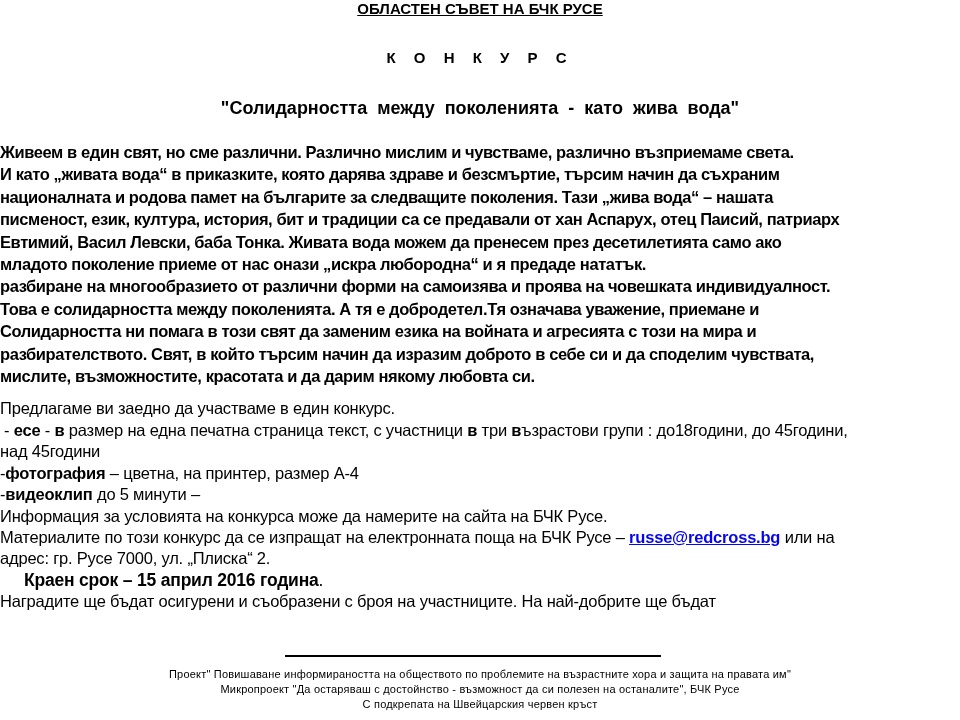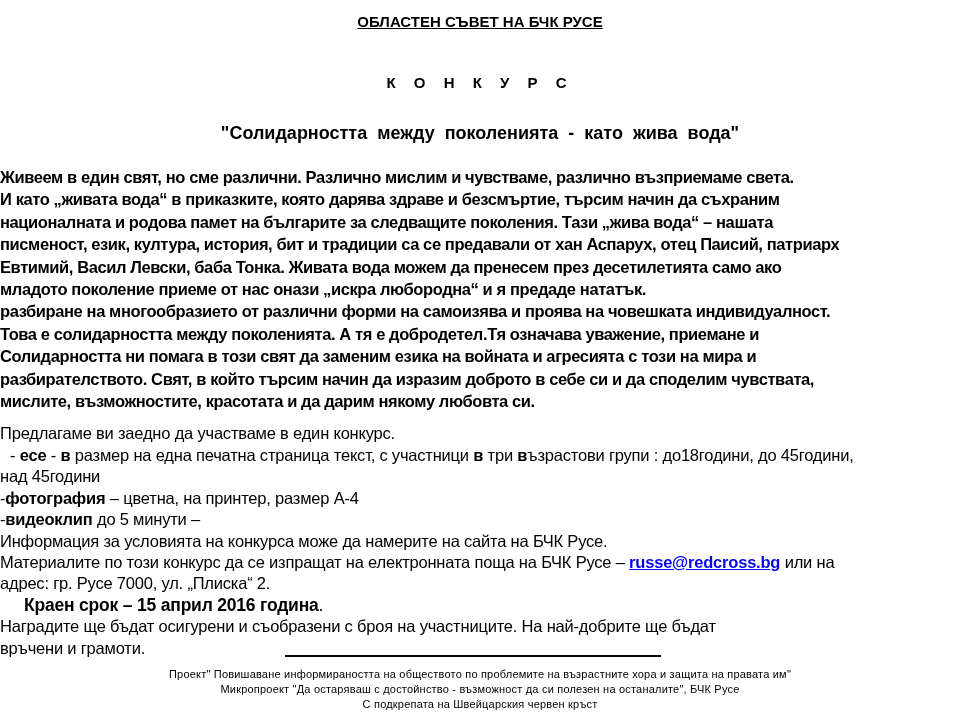--- a/index.html
+++ b/index.html
@@ -7,27 +7,26 @@
     position: relative;
     width: 960px;
     height: 720px;
     background: #ffffff;
     color: #000000;
     font-family: "Liberation Sans", sans-serif;
     overflow: hidden;
   }
   .center { text-align: center; }
   .org-title {
-    padding-top: 13px;
     font-size: 15px;
     font-weight: bold;
   }
   .org-title span { text-decoration: underline; }
   .contest-heading {
-    margin-top: 44px;
+    margin-top: 32px;
     font-size: 15px;
     font-weight: bold;
     letter-spacing: 7px;
   }
   .contest-title {
     margin-top: 32px;
     font-size: 18px;
     font-weight: bold;
     word-spacing: 5px;
   }
@@ -40,21 +39,21 @@
     text-align: left;
     white-space: nowrap;
   }
   .body-sec {
     margin-top: 11px;
     font-size: 16.5px;
     line-height: 21.4px;
     letter-spacing: -0.2px;
     white-space: nowrap;
   }
-  .ind1 { padding-left: 10px; }
+  .ind1 { padding-left: 4px; }
   .ind2 { }
   .ind3 { padding-left: 24px; }
   .b { font-weight: bold; }
   .email-link {
     color: #0606ee;
     font-weight: bold;
     text-decoration: underline;
     cursor: pointer;
   }
   .deadline { font-size: 17.5px; }
@@ -126,21 +125,20 @@
     <div class="ind2">
       <span>Материалите по този конкурс да се изпращат на електронната поща на БЧК Русе – </span><a class="email-link">russe@redcross.bg</a><span> или на</span>
     </div>
     <div>адрес: гр. Русе 7000, ул. „Плиска“ 2.</div>
 
     <div class="ind3 deadline">
       <span class="b">Краен срок – 15 април 2016 година</span><span>.</span>
     </div>
 
     <div class="ind2">Наградите  ще бъдат осигурени и съобразени с броя на участниците.  На най-добрите  ще бъдат</div>
-    <div>връчени и грамоти.</div>
 
   </div>
 
   <div class="footer">
     <div class="footer-rule"></div>
     <div class="footer-line">Проект" Повишаване  информираността  на обществото  по  проблемите  на възрастните  хора  и защита  на правата  им"</div>
     <div class="footer-line">Микропроект "Да остаряваш  с достойнство - възможност  да си полезен  на  останалите", БЧК Русе</div>
     <div class="footer-line">С подкрепата  на Швейцарския  червен  кръст</div>
   </div>
 

